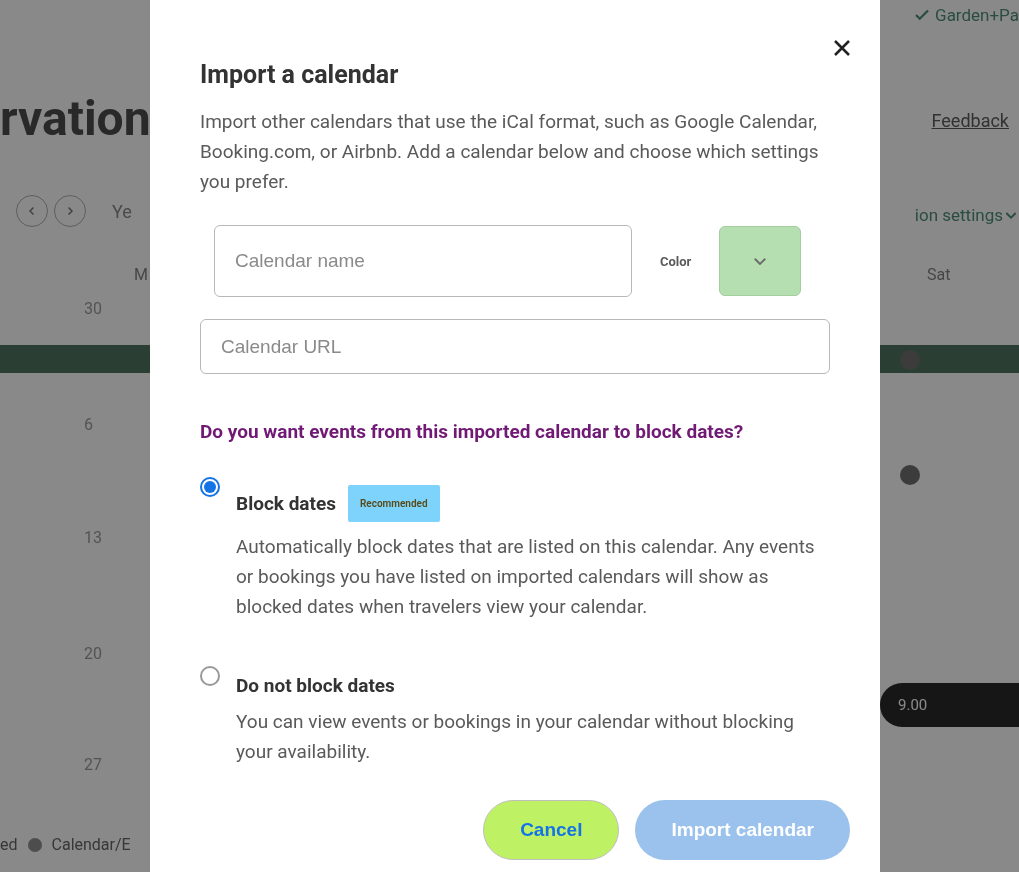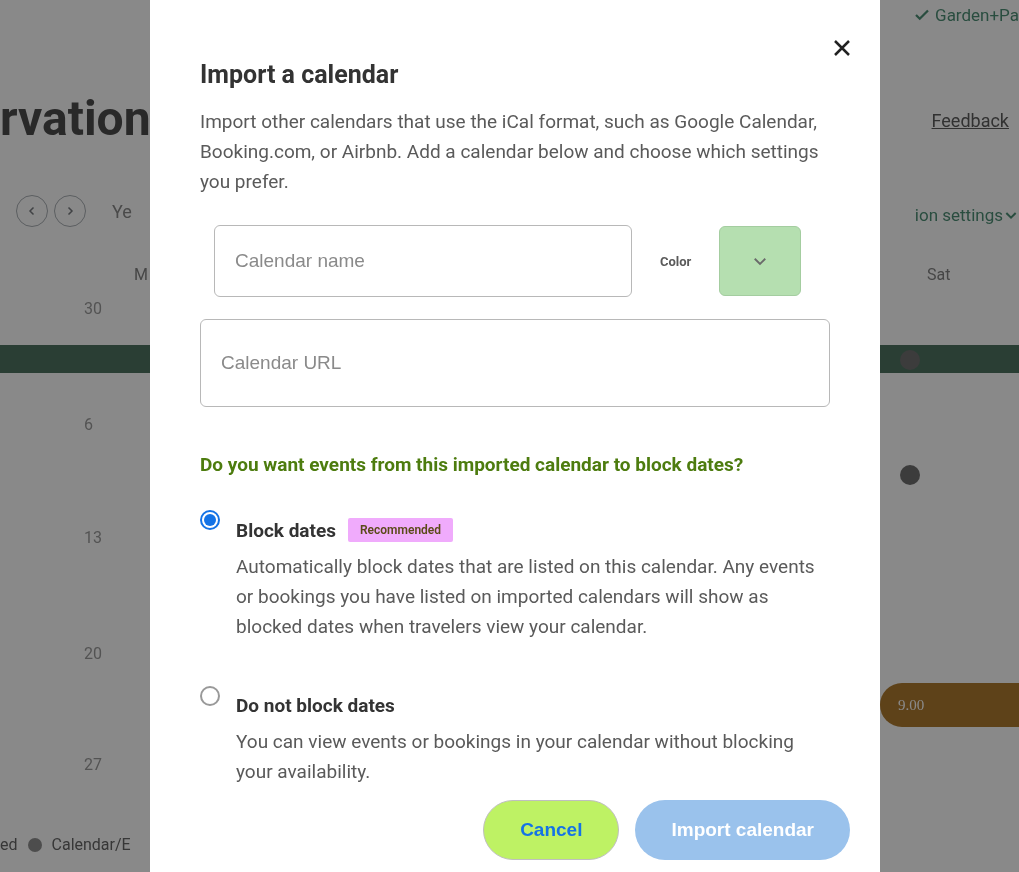--- a/index.html
+++ b/index.html
@@ -103,28 +103,27 @@
     .bg-strip {
       position: absolute;
       left: 0;
       width: 100%;
       height: 28px;
       background: #2d5a44;
     }
     .bg-booking {
       position: absolute;
       height: 44px;
-      background: #a16207;
+      background: #000000;
       color: #fff;
       font-size: 15px;
       display: flex;
       align-items: center;
       padding: 0 18px;
       border-radius: 22px 0 0 22px;
-      font-family: Liberation Serif, serif;
     }
     .bg-circle {
       position: absolute;
       width: 20px;
       height: 20px;
       background: #555;
       border-radius: 50%;
     }
     .bg-legend {
       position: absolute;
@@ -206,33 +205,33 @@
       background: #b5dfb0;
       border: 1px solid #a4cda0;
       border-radius: 6px;
       display: flex;
       align-items: center;
       justify-content: center;
       cursor: pointer;
     }
     .url-input {
       width: 100%;
-      height: 88px;
+      height: 55px;
       border: 1px solid #b8b8b8;
       border-radius: 6px;
       padding: 0 20px;
       font-size: 19px;
       color: #333;
       margin-bottom: 46px;
     }
     .url-input::placeholder { color: #8a8a8a; }
     .question {
       font-size: 19px;
       font-weight: 700;
-      color: #4d7c0f;
+      color: #701a75;
       margin-bottom: 30px;
     }
     .option {
       display: flex;
       align-items: flex-start;
       gap: 16px;
       margin-bottom: 40px;
     }
     .radio {
       width: 20px;
@@ -262,25 +261,25 @@
       gap: 12px;
       margin-bottom: 10px;
       margin-top: 12px;
     }
     .option-title {
       font-size: 19px;
       font-weight: 700;
       color: #333;
     }
     .badge {
-      background: #f0abfc;
+      background: #7dd3fc;
       color: #5a4a18;
-      font-size: 12px;
+      font-size: 10px;
       font-weight: 600;
-      padding: 5px 12px;
+      padding: 13px 12px;
       border-radius: 2px;
     }
     .option-desc {
       font-size: 19px;
       line-height: 1.58;
       color: #5a5a5a;
     }
     .footer {
       position: absolute;
       bottom: 12px;

